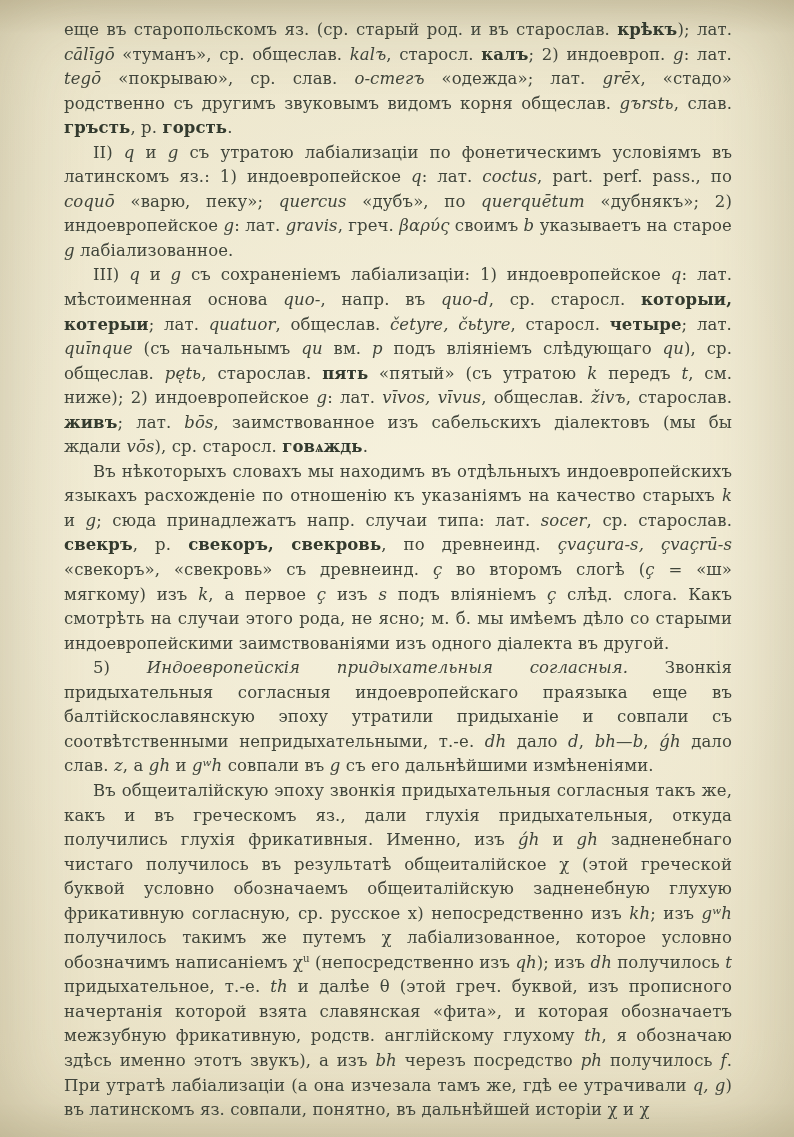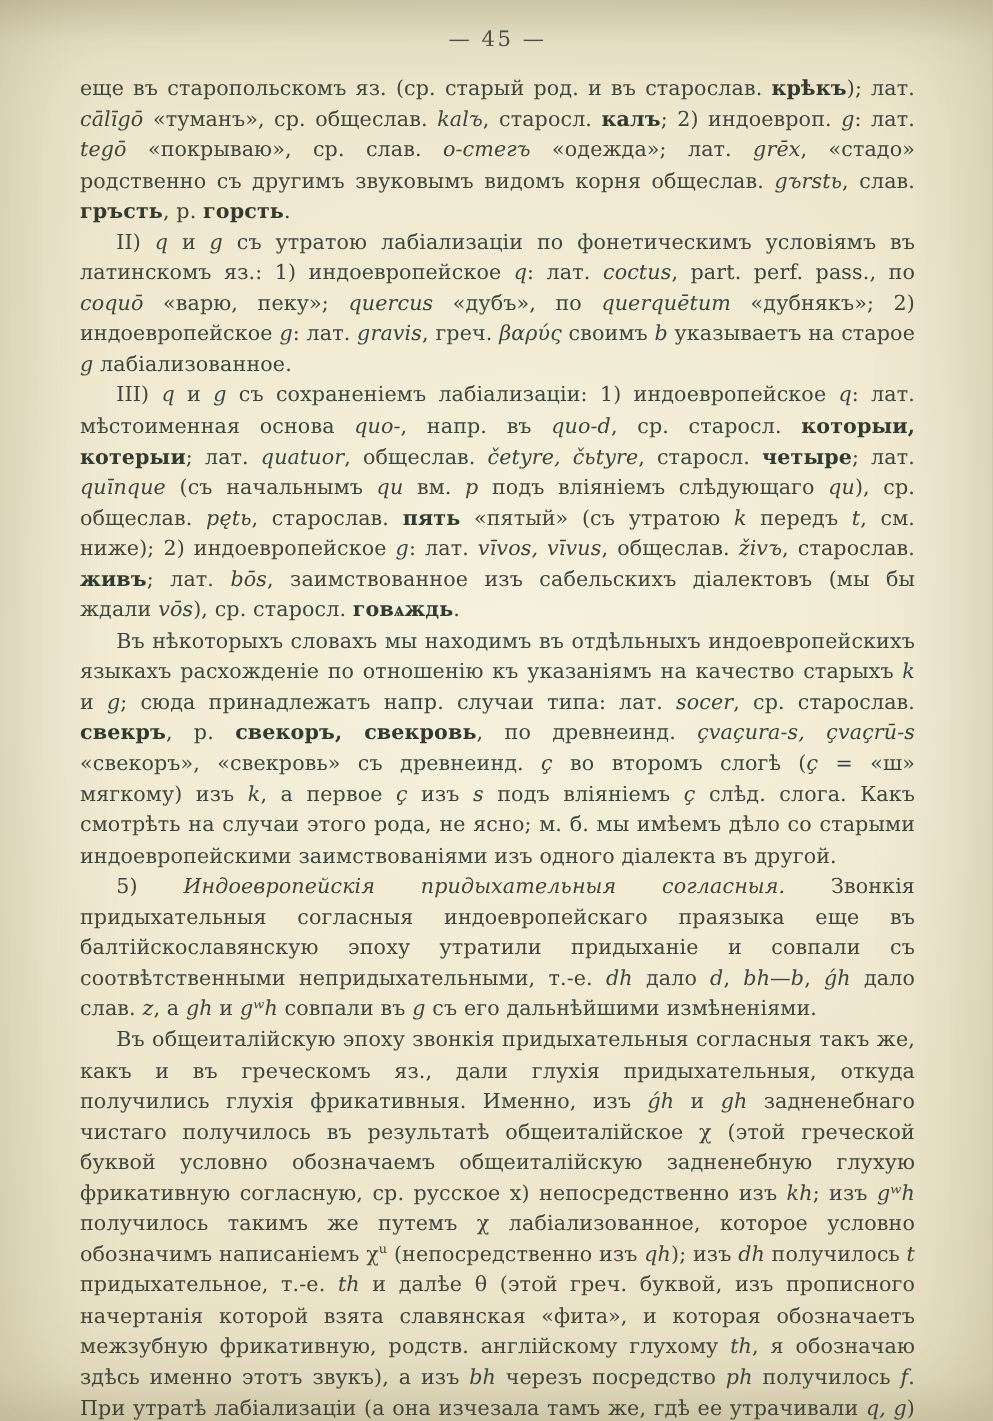--- a/index.html
+++ b/index.html
@@ -33,21 +33,20 @@
   p.para { margin: 0; }
   p.para.indent { text-indent: 29px; }
   .text-block b { font-weight: 700; color: #333a2e; }
   .text-block i { font-style: italic; }
   .text-block sup { font-size: 0.62em; line-height: 0; vertical-align: super; }
 </style>
 </head>
 <body>
 
 <div class="page">
-  <div class="page-number">— 45 —</div>
   <div class="text-block">
       <p class="para"><span>еще въ старопольскомъ яз. (ср. старый род. и въ старослав. </span><b>крѣкъ</b><span>); лат. </span><i>cālīgō</i><span> «туманъ», ср. общеслав. </span><i>kalъ</i><span>, старосл. </span><b>калъ</b><span>; 2) индоевроп. </span><i>g</i><span>: лат. </span><i>tegō</i><span> «покрываю», ср. слав. </span><i>о-стегъ</i><span> «одежда»; лат. </span><i>grēx</i><span>, «стадо» родственно съ другимъ звуковымъ видомъ корня общеслав. </span><i>gъrstь</i><span>, слав. </span><b>гръсть</b><span>, р. </span><b>горсть</b><span>.</span></p>
       <p class="para indent"><span>II) </span><i>q</i><span> и </span><i>g</i><span> съ утратою лабіализаціи по фонетическимъ условіямъ въ латинскомъ яз.: 1) индоевропейское </span><i>q</i><span>: лат. </span><i>coctus</i><span>, part. perf. pass., по </span><i>coquō</i><span> «варю, пеку»; </span><i>quercus</i><span> «дубъ», по </span><i>querquētum</i><span> «дубнякъ»; 2) индоевропейское </span><i>g</i><span>: лат. </span><i>gravis</i><span>, греч. </span><i>βαρύς</i><span> своимъ </span><i>b</i><span> указываетъ на старое </span><i>g</i><span> лабіализованное.</span></p>
       <p class="para indent"><span>III) </span><i>q</i><span> и </span><i>g</i><span> съ сохраненіемъ лабіализаціи: 1) индоевропейское </span><i>q</i><span>: лат. мѣстоименная основа </span><i>quo-</i><span>, напр. въ </span><i>quo-d</i><span>, ср. старосл. </span><b>которыи, котерыи</b><span>; лат. </span><i>quatuor</i><span>, общеслав. </span><i>četyre, čьtyre</i><span>, старосл. </span><b>четыре</b><span>; лат. </span><i>quīnque</i><span> (съ начальнымъ </span><i>qu</i><span> вм. </span><i>p</i><span> подъ вліяніемъ слѣдующаго </span><i>qu</i><span>), ср. общеслав. </span><i>pętь</i><span>, старослав. </span><b>пять</b><span> «пятый» (съ утратою </span><i>k</i><span> передъ </span><i>t</i><span>, см. ниже); 2) индоевропейское </span><i>g</i><span>: лат. </span><i>vīvos, vīvus</i><span>, общеслав. </span><i>živъ</i><span>, старослав. </span><b>живъ</b><span>; лат. </span><i>bōs</i><span>, заимствованное изъ сабельскихъ діалектовъ (мы бы ждали </span><i>vōs</i><span>), ср. старосл. </span><b>говѧждь</b><span>.</span></p>
       <p class="para indent"><span>Въ нѣкоторыхъ словахъ мы находимъ въ отдѣльныхъ индоевропейскихъ языкахъ расхожденіе по отношенію къ указаніямъ на качество старыхъ </span><i>k</i><span> и </span><i>g</i><span>; сюда принадлежатъ напр. случаи типа: лат. </span><i>socer</i><span>, ср. старослав. </span><b>свекръ</b><span>, р. </span><b>свекоръ, свекровь</b><span>, по древнеинд. </span><i>çvaçura-s, çvaçrū-s</i><span> «свекоръ», «свекровь» съ древнеинд. </span><i>ç</i><span> во второмъ слогѣ (</span><i>ç</i><span> = «ш» мягкому) изъ </span><i>k</i><span>, а первое </span><i>ç</i><span> изъ </span><i>s</i><span> подъ вліяніемъ </span><i>ç</i><span> слѣд. слога. Какъ смотрѣть на случаи этого рода, не ясно; м. б. мы имѣемъ дѣло со старыми индоевропейскими заимствованіями изъ одного діалекта въ другой.</span></p>
       <p class="para indent"><span>5) </span><i>Индоевропейскія придыхательныя согласныя.</i><span> Звонкія придыхательныя согласныя индоевропейскаго праязыка еще въ балтійскославянскую эпоху утратили придыханіе и совпали съ соотвѣтственными непридыхательными, т.-е. </span><i>dh</i><span> дало </span><i>d</i><span>, </span><i>bh</i><span>—</span><i>b</i><span>, </span><i>ǵh</i><span> дало слав. </span><i>z</i><span>, а </span><i>gh</i><span> и </span><i>gʷh</i><span> совпали въ </span><i>g</i><span> съ его дальнѣйшими измѣненіями.</span></p>
       <p class="para indent"><span>Въ общеиталійскую эпоху звонкія придыхательныя согласныя такъ же, какъ и въ греческомъ яз., дали глухія придыхательныя, откуда получились глухія фрикативныя. Именно, изъ </span><i>ǵh</i><span> и </span><i>gh</i><span> задненебнаго чистаго получилось въ результатѣ общеиталійское χ (этой греческой буквой условно обозначаемъ общеиталійскую задненебную глухую фрикативную согласную, ср. русское х) непосредственно изъ </span><i>kh</i><span>; изъ </span><i>gʷh</i><span> получилось такимъ же путемъ χ лабіализованное, которое условно обозначимъ написаніемъ χ</span><sup>u</sup><span> (непосредственно изъ </span><i>qh</i><span>); изъ </span><i>dh</i><span> получилось </span><i>t</i><span> придыхательное, т.-е. </span><i>th</i><span> и далѣе θ (этой греч. буквой, изъ прописного начертанія которой взята славянская «фита», и которая обозначаетъ межзубную фрикативную, родств. англійскому глухому </span><i>th</i><span>, я обозначаю здѣсь именно этотъ звукъ), а изъ </span><i>bh</i><span> черезъ посредство </span><i>ph</i><span> получилось </span><i>f</i><span>. При утратѣ лабіализаціи (а она изчезала тамъ же, гдѣ ее утрачивали </span><i>q, g</i><span>) въ латинскомъ яз. совпали, понятно, въ дальнѣйшей исторіи χ и χ</span></p>
     </div>
 </div>
 

